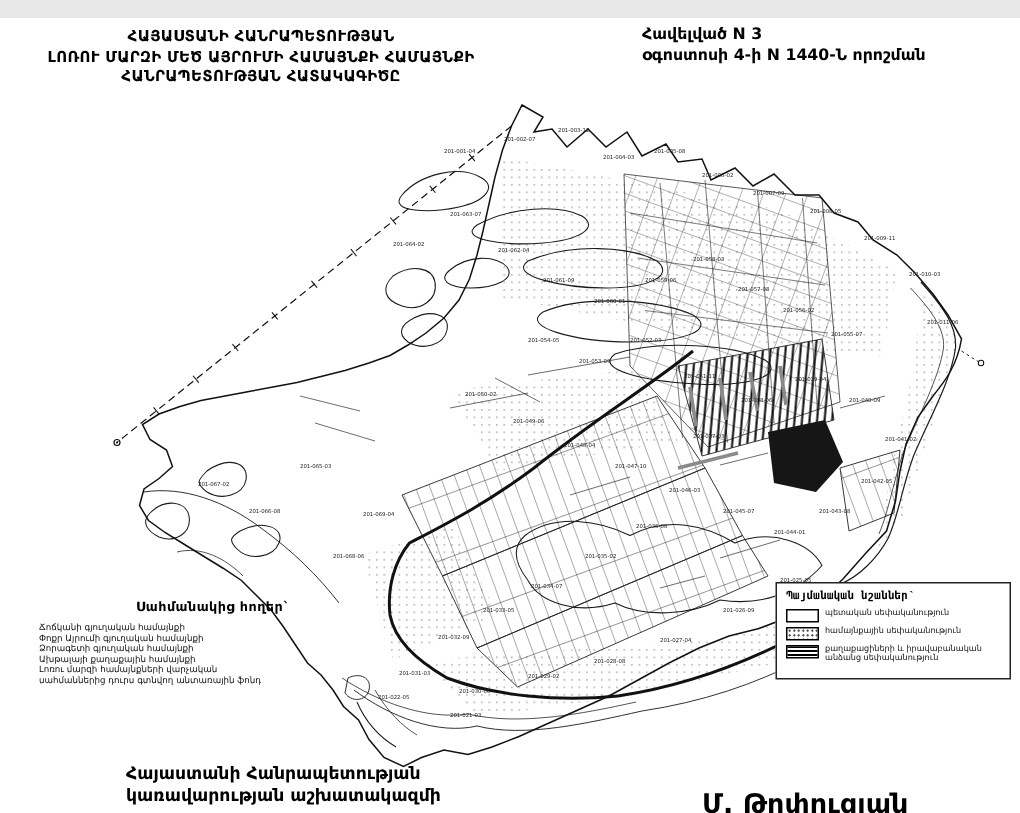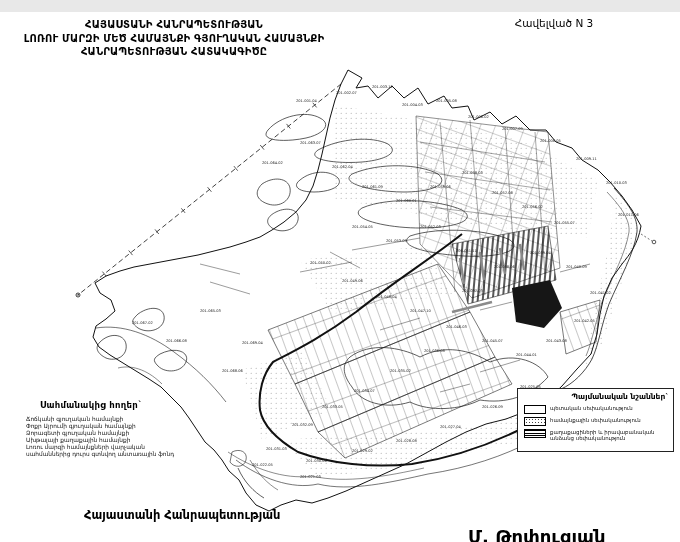--- a/index.html
+++ b/index.html
@@ -1,28 +1,28 @@
 <!DOCTYPE html>
 <html><head>
 <meta charset="utf-8">
 <style>
   html,body{margin:0;padding:0;background:#e8e8e8;}
   .page{position:relative;width:680px;height:542px;background:#fff;overflow:hidden;
         font-family:"DejaVu Sans",sans-serif;color:#000;margin-top:12px;}
   svg{position:absolute;left:0;top:0;}
   .hdr-left{position:absolute;left:18px;top:6px;width:312px;text-align:center;
             font-weight:bold;font-size:10px;line-height:13.5px;letter-spacing:.2px;}
-  .hdr-right{position:absolute;left:428px;top:5px;width:252px;text-align:center;
-             font-weight:normal;font-size:10.5px;line-height:13.5px;}
+  .hdr-right{position:absolute;left:428px;top:5px;width:252px;
+             font-weight:bold;font-size:10.5px;line-height:13.5px;}
   .adj{position:absolute;left:26px;top:388px;width:218px;}
-  .adj-title{font-size:8.5px;font-weight:bold;margin:0 0 6px 14px;letter-spacing:.3px;}
+  .adj-title{font-size:8.5px;font-weight:bold;margin:0 0 6px 14px;letter-spacing:.3px;text-align:center;}
   .adj-line{font-size:5.8px;line-height:7px;color:#111;white-space:nowrap;}
   .lgd{position:absolute;left:517px;top:376px;width:157px;border:1px solid #222;
        background:#fff;box-sizing:border-box;padding:3px 4px 6px 6px;}
-  .lgd-title{text-align:right;font-size:7.5px;font-weight:bold;margin-bottom:4px;}
+  .lgd-title{text-align:left;font-size:7.5px;font-weight:bold;margin-bottom:4px;font-family:Liberation Mono, monospace;}
   .lgd-row{display:flex;gap:4px;margin-bottom:3px;align-items:flex-start;}
   .sw{width:20px;height:7px;border:1px solid #000;flex:0 0 auto;background:#fff;}
   .sw.dots{background-image:radial-gradient(circle,#444 .6px,transparent .8px);
            background-size:3px 3px;}
   .sw.stripes{background-image:repeating-linear-gradient(180deg,#000 0,#000 1px,#fff 1px,#fff 2.6px);}
   .lgd-label{font-size:5.4px;line-height:6.4px;color:#111;}
   .footer-left{position:absolute;left:84px;top:496px;font-weight:bold;
                font-size:11.5px;line-height:14.5px;}
   .signature{position:absolute;left:468px;top:514px;font-weight:bold;font-size:18px;}
   .pcode{font-family:"DejaVu Sans",sans-serif;font-size:3.6px;fill:#222;}
@@ -217,26 +217,27 @@
         <text x="132" y="312" class="pcode">201-067-02</text>
         <text x="222" y="360" class="pcode">201-068-06</text>
         <text x="242" y="332" class="pcode">201-069-04</text>
         <text x="300" y="466" class="pcode">201-021-03</text>
         <text x="252" y="454" class="pcode">201-022-05</text>
       </g>
   </svg>
 
   <div class="hdr-left">
     <div>ՀԱՅԱՍՏԱՆԻ ՀԱՆՐԱՊԵՏՈՒԹՅԱՆ</div>
-    <div>ԼՈՌՈՒ ՄԱՐԶԻ ՄԵԾ ՀԱՄԱՅՆՔԻ ԳՅՈՒՂԱԿԱՆ ՀԱՄԱՅՆՔԻ</div>
+    <div>ԼՈՌՈՒ ՄԱՐԶԻ ՄԵԾ ԱՅՐՈՒՄԻ ՀԱՄԱՅՆՔԻ ՀԱՄԱՅՆՔԻ</div>
     <div>ՀԱՆՐԱՊԵՏՈՒԹՅԱՆ ՀԱՏԱԿԱԳԻԾԸ</div>
   </div>
 
   <div class="hdr-right">
     <div>Հավելված N 3</div>
+    <div>օգոստոսի 4-ի N 1440-Ն որոշման</div>
   </div>
 
   <div class="adj">
     <div class="adj-title">Սահմանակից հողեր`</div>
     <div class="adj-line">Ճոճկանի գյուղական համայնքի</div>
     <div class="adj-line">Փոքր Այրումի գյուղական համայնքի</div>
     <div class="adj-line">Ձորագետի գյուղական համայնքի</div>
     <div class="adj-line">Ախթալայի քաղաքային համայնքի</div>
     <div class="adj-line">Լոռու մարզի համայնքների վարչական</div>
     <div class="adj-line">սահմաններից դուրս գտնվող անտառային ֆոնդ</div>
@@ -253,17 +254,18 @@
       <span class="lgd-label">համայնքային սեփականություն</span>
     </div>
     <div class="lgd-row">
       <span class="sw stripes"></span>
       <span class="lgd-label">քաղաքացիների և իրավաբանական անձանց սեփականություն</span>
     </div>
   </div>
 
   <div class="footer-left">
     <div>Հայաստանի Հանրապետության</div>
+    <div>կառավարության աշխատակազմի</div>
   </div>
 
   <div class="signature">Մ. Թոփուզյան</div>
 
 </div>
 
 </body></html>

